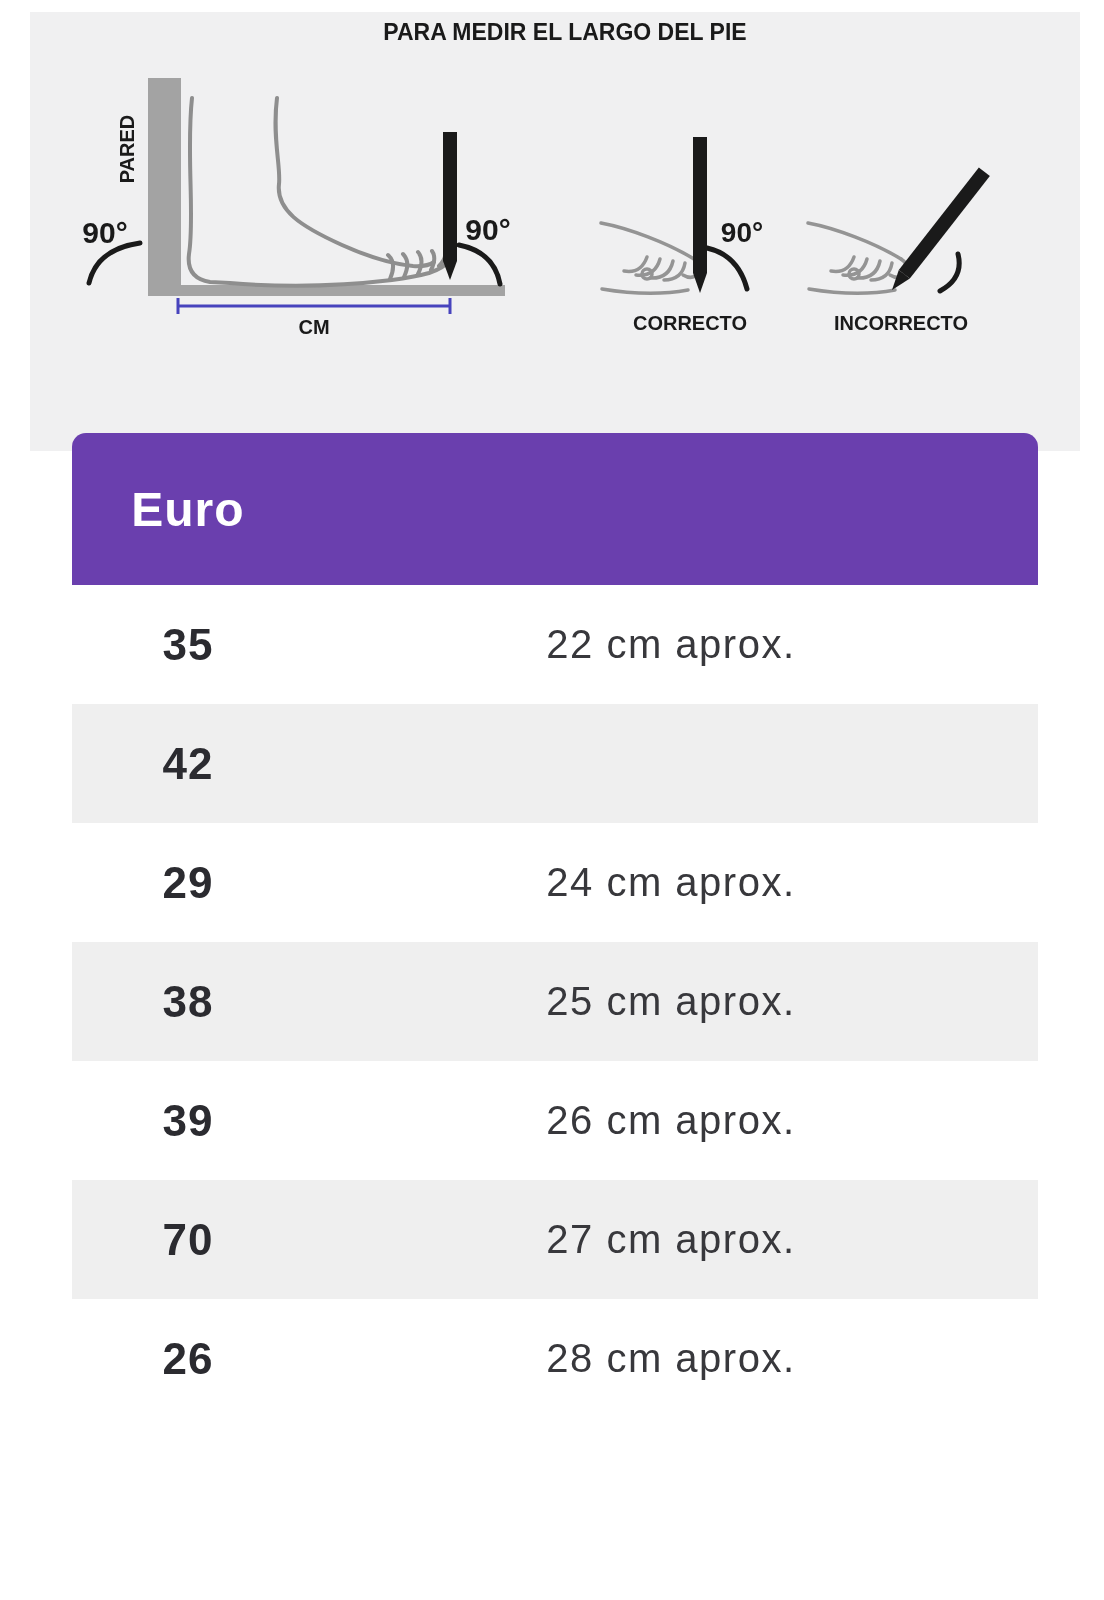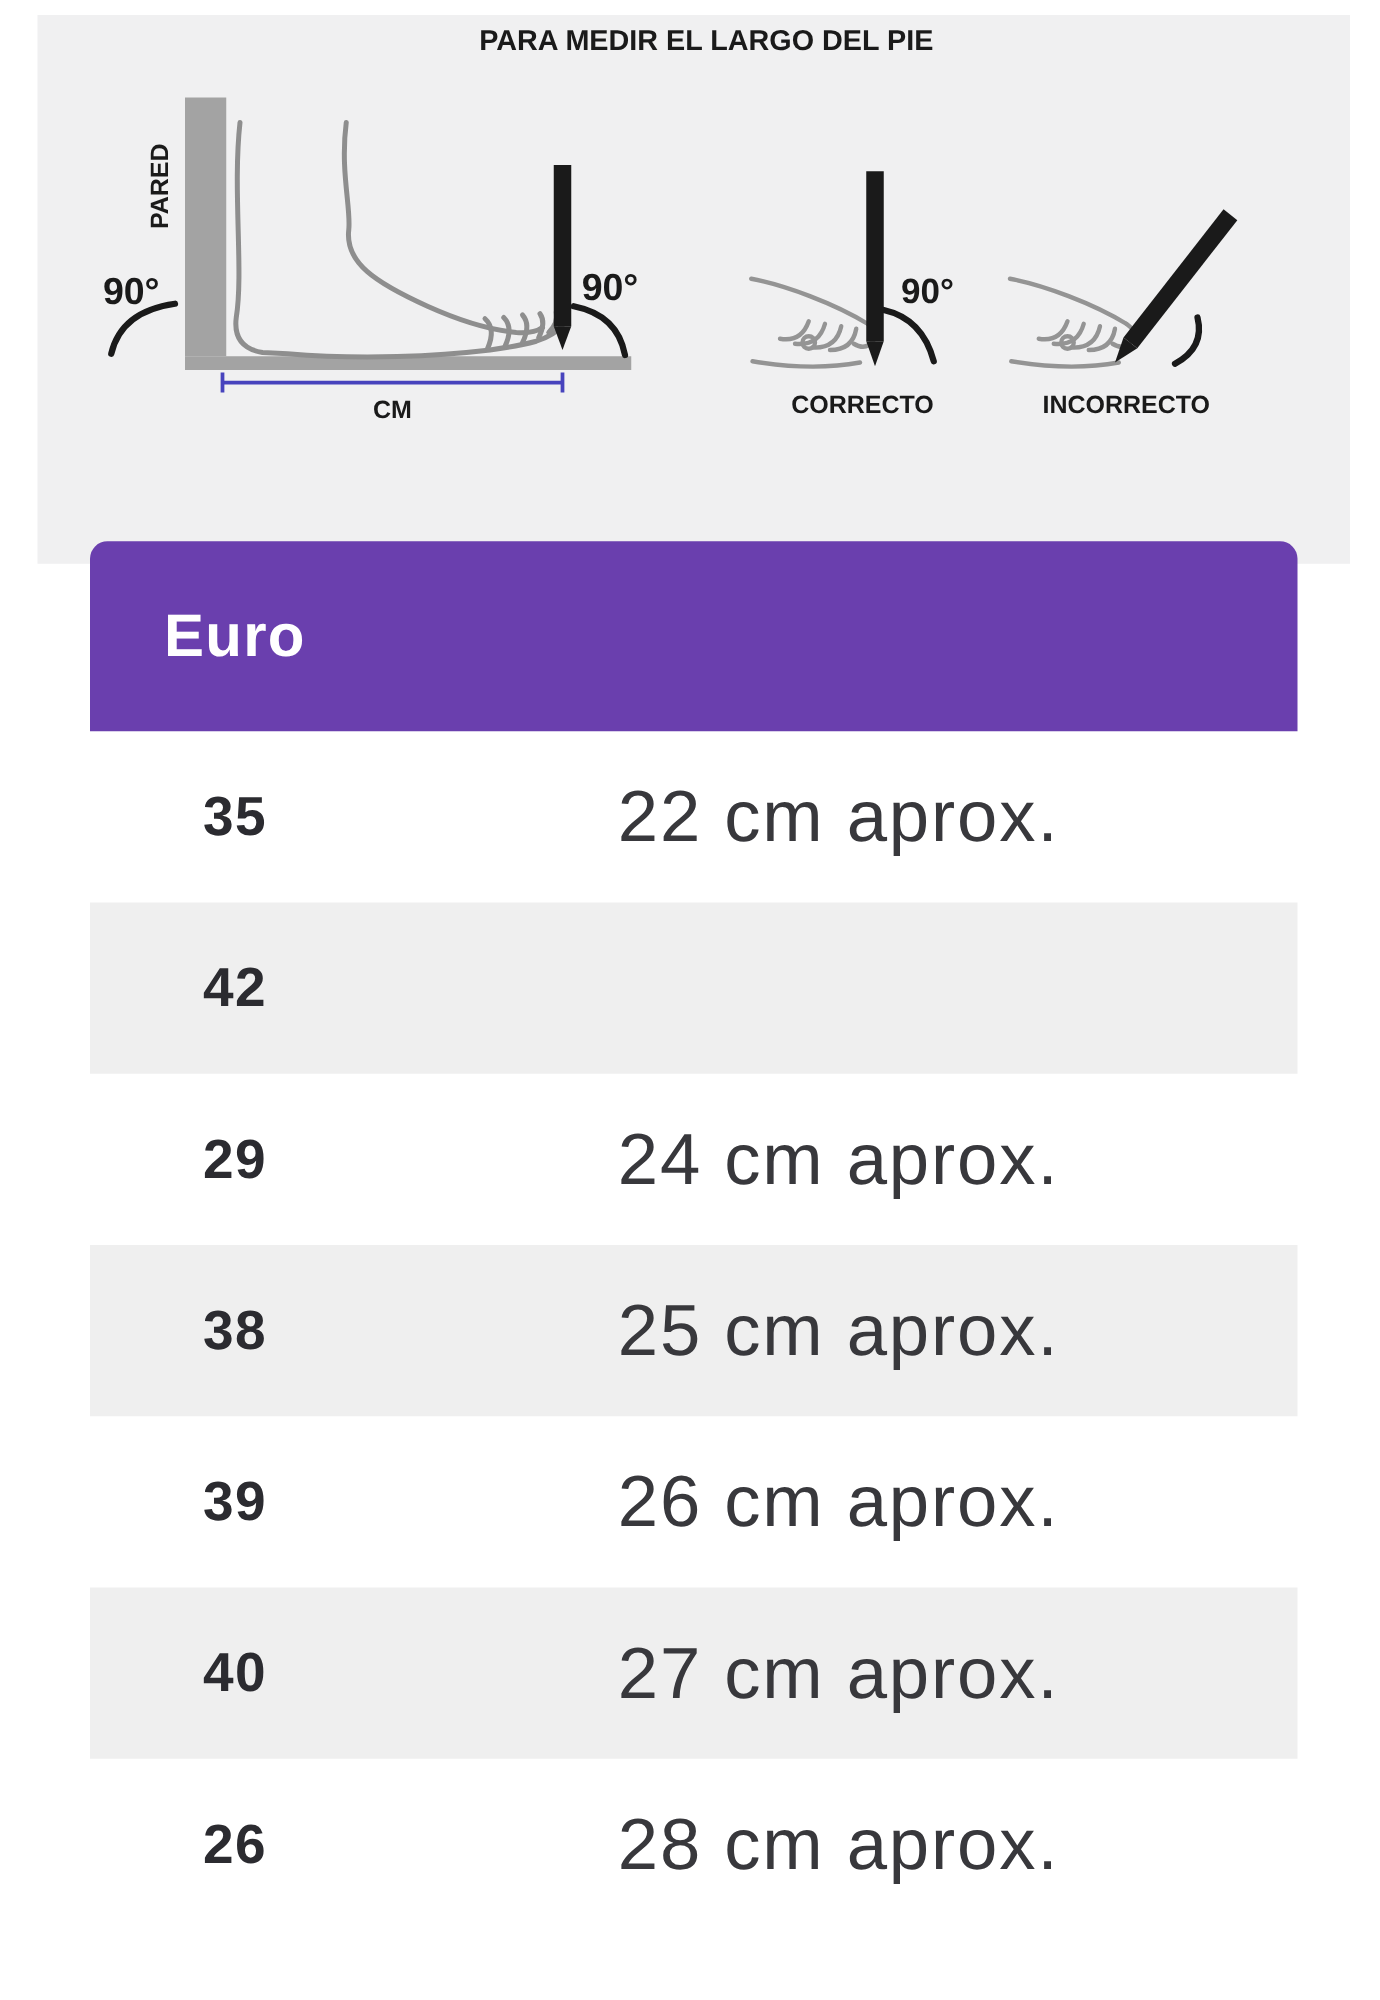--- a/index.html
+++ b/index.html
@@ -31,27 +31,27 @@
     height:152px;
     background:#6a3fae;
     border-radius:14px 14px 0 0;
     display:flex;align-items:center;
     color:#ffffff;
     font-weight:700;font-size:48px;letter-spacing:1px;
   }
   .col-size{width:24%;text-align:center;}
   .col-len{width:76%;text-align:center;}
   .t-row{
-    height:137px;
+    height:119px;
     display:flex;align-items:center;
     color:#2b2b30;
   }
   .t-body .t-row:nth-child(even){background:#efefef;}
   .size-num{font-weight:700;font-size:44px;letter-spacing:1px;}
-  .len-val{font-weight:400;font-size:58px;letter-spacing:1.5px;color:#38383c;}
+  .len-val{font-weight:400;font-size:40px;letter-spacing:1.5px;color:#38383c;}
 </style>
 </head>
 <body>
 
 <div class="measure-panel">
   <svg viewBox="0 0 1050 363">
     <defs>
       <g id="hand" class="hand-stroke">
         <path d="M571,211 C598,216 638,231 664,247"></path>
         <path d="M664,247 q9,6 5,13 q-6,9 -16,3"></path>
@@ -135,21 +135,21 @@
     </div>
     <div class="t-row">
       <div class="col-size size-num">38</div>
       <div class="col-len len-val">25 cm aprox.</div>
     </div>
     <div class="t-row">
       <div class="col-size size-num">39</div>
       <div class="col-len len-val">26 cm aprox.</div>
     </div>
     <div class="t-row">
-      <div class="col-size size-num">40</div>
+      <div class="col-size size-num">70</div>
       <div class="col-len len-val">27 cm aprox.</div>
     </div>
     <div class="t-row">
       <div class="col-size size-num">26</div>
       <div class="col-len len-val">28 cm aprox.</div>
     </div>
   </div>
 </div>
 
 </body></html>

